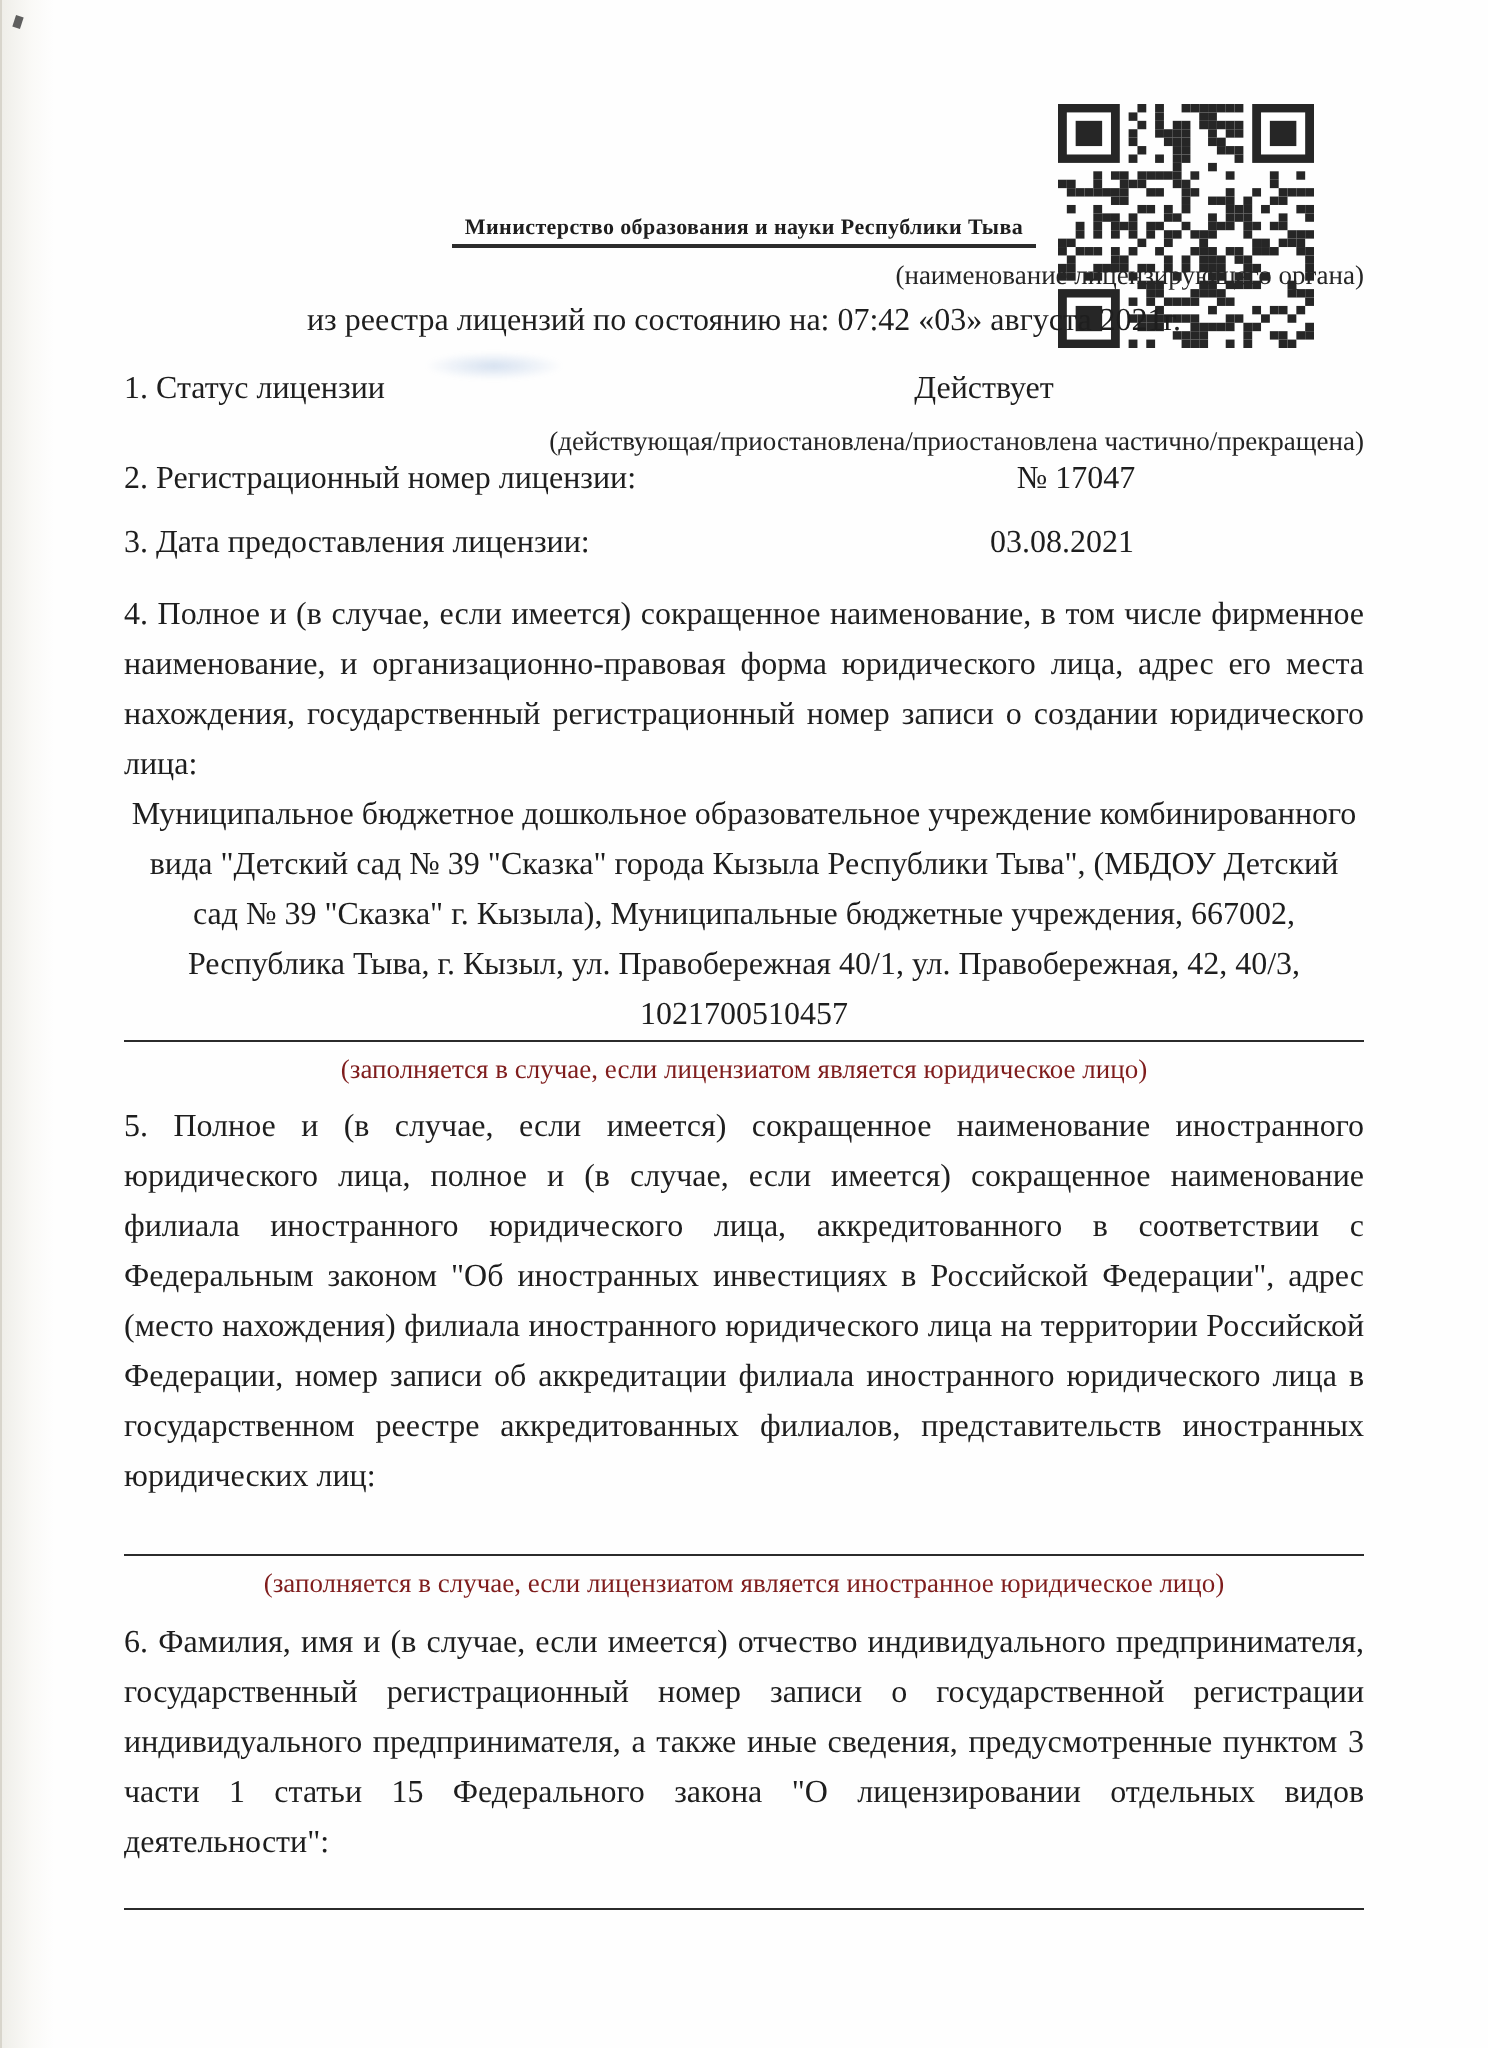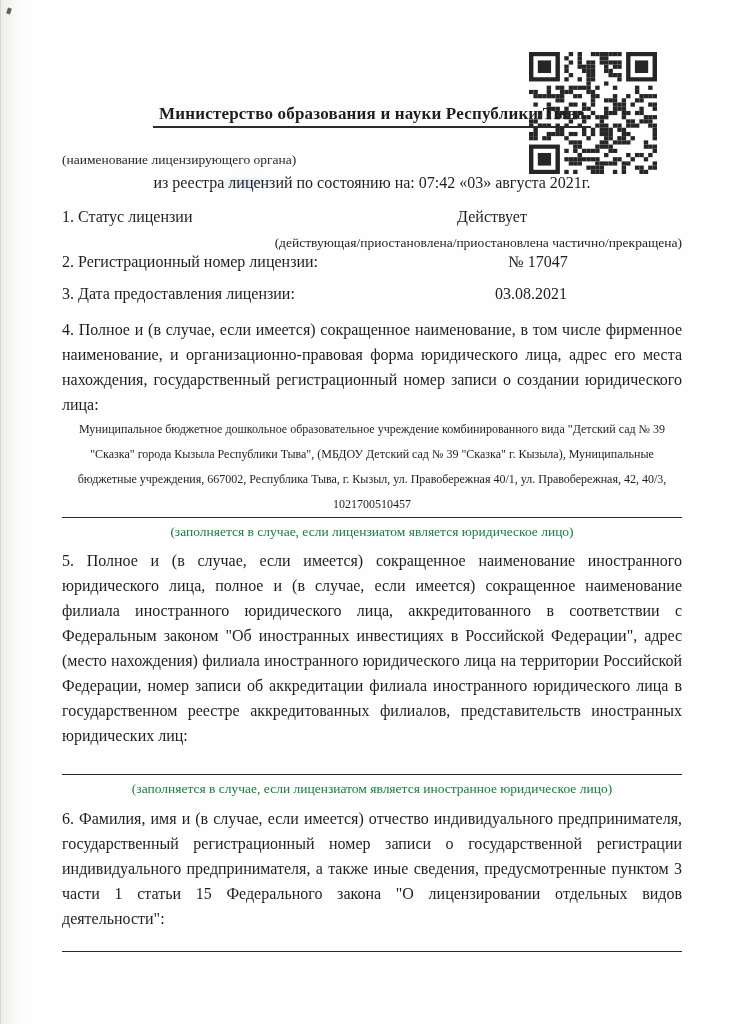--- a/index.html
+++ b/index.html
@@ -20,46 +20,46 @@
     border-left:1px solid #d8d5cc;}
   .corner-mark{position:absolute;left:7px;top:8px;width:4px;height:6px;background:#3a3a3a;transform:rotate(18deg);opacity:.8;}
   .blue-smudge{position:absolute;left:212px;top:176px;width:70px;height:14px;
     background:radial-gradient(ellipse at center, rgba(110,150,205,.28), rgba(110,150,205,0) 70%);
     filter:blur(1px);}
   .content{position:relative;padding:0 62px;box-sizing:border-box;width:744px;}
 
   .ministry-wrap{margin-top:104px;text-align:center;}
   .ministry{
     display:inline-block;
-    font-size:17px;font-weight:bold;letter-spacing:.2px;
+    font-size:11px;font-weight:bold;letter-spacing:.2px;
     padding:0 6px 2px 6px;
     border-bottom:2px solid #2c2c2c;
   }
-  .ministry-caption{margin-top:24px;text-align:left;font-size:13.5px;color:#262626;}
+  .ministry-caption{margin-top:6px;text-align:right;font-size:13.5px;color:#262626;}
 
   .qr{position:absolute;left:529px;top:52px;width:128px;height:122px;}
 
   .doc-title{margin-top:40px;text-align:center;font-size:16px;}
   .doc-subtitle{margin-top:6px;text-align:center;font-size:16px;}
 
   .row{position:relative;font-size:16px;height:22px;}
   .row .label{display:inline-block;}
   .row .value{position:absolute;top:0;transform:translateX(-50%);white-space:nowrap;margin-left:19px;}
   .row-status{margin-top:16px;}
   .row-status .value{left:411px;}
   .caption-right{margin-top:5px;text-align:right;font-size:13.5px;color:#242424;}
   .row-reg{margin-top:2px;}
   .row-reg .value{left:457px;}
   .row-date{margin-top:10px;}
   .row-date .value{left:450px;}
 
   .para{margin-top:10px;font-size:16px;line-height:25px;text-align:justify;}
-  .para-center{margin-top:0;font-size:12px;line-height:25px;text-align:center;}
+  .para-center{margin-top:0;font-size:16px;line-height:25px;text-align:center;}
   .hr{border:none;border-top:1.6px solid #2b2b2b;margin:0;height:0;}
-  .caption-center{text-align:center;font-size:13.5px;color:#15803d;margin-top:6px;}
+  .caption-center{text-align:center;font-size:13.5px;color:#7f1d1d;margin-top:6px;}
 </style>
 </head>
 <body>
 
 <div class="page">
   <div class="edge-shade"></div>
   <div class="corner-mark"></div>
   <div class="blue-smudge"></div>
 
   <div class="qr"><svg width="128" height="122" viewBox="0 0 127.6 127.6" preserveAspectRatio="none">

